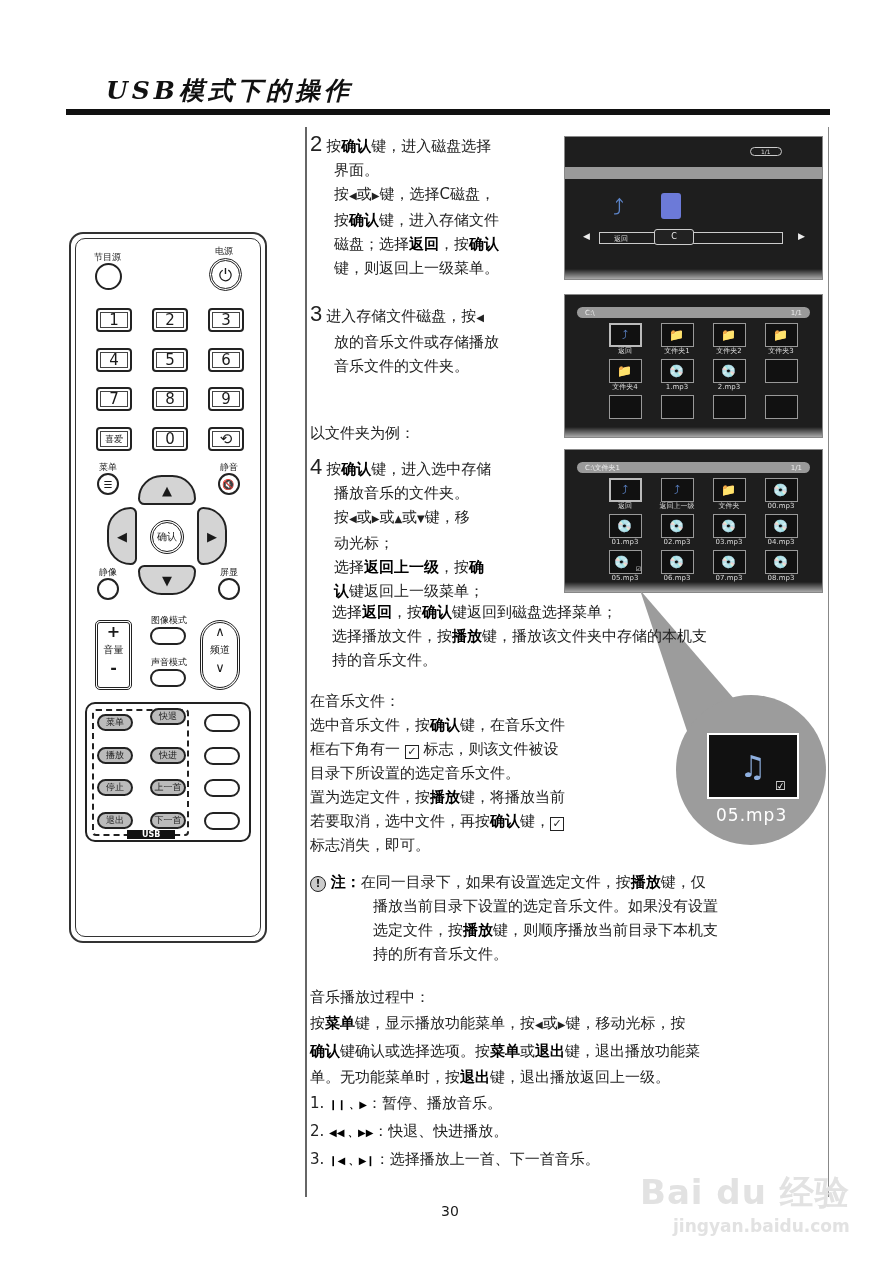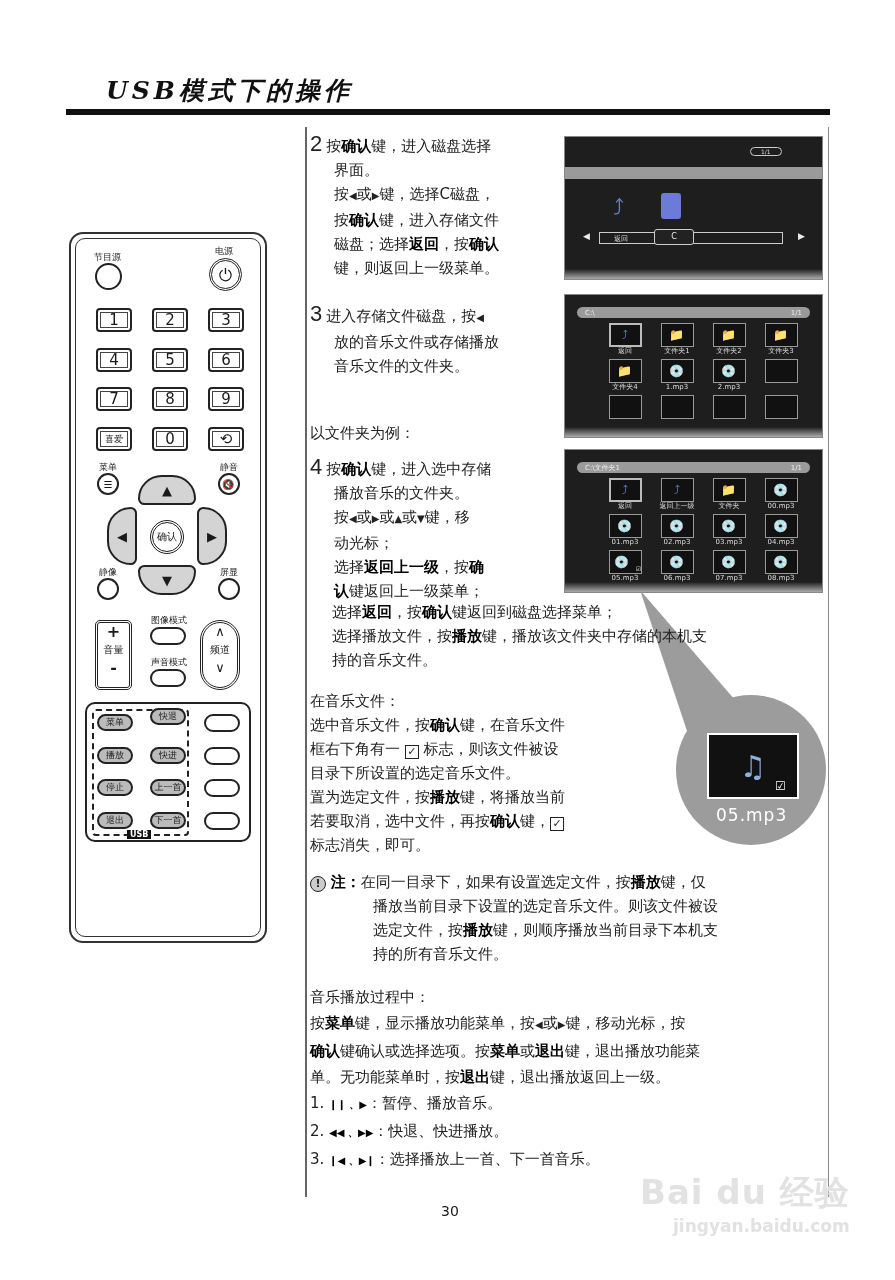--- a/index.html
+++ b/index.html
@@ -27,21 +27,21 @@
   .dpad-down { left: 68px; top: 565px; width: 58px; height: 30px; border-radius: 8px 8px 30px 30px; }
   .dpad-left { left: 37px; top: 507px; width: 30px; height: 58px; border-radius: 30px 8px 8px 30px; }
   .dpad-right { left: 127px; top: 507px; width: 30px; height: 58px; border-radius: 8px 30px 30px 8px; }
   .dpad-ok { position: absolute; left: 82px; top: 520px; width: 34px; height: 34px; border-radius: 50%; border: 3px double #222; background: #fff; display:flex; align-items:center; justify-content:center; font-size: 10px; }
   .vol { position: absolute; left: 95px; top: 620px; width: 37px; height: 70px; border: 3px double #222; border-radius: 5px; font-size: 10px; text-align: center; }
   .ch { position: absolute; left: 200px; top: 620px; width: 40px; height: 70px; border: 3px double #222; border-radius: 20px; font-size: 10px; text-align: center; }
   .pill { position: absolute; width: 36px; height: 18px; border: 2px solid #222; border-radius: 10px; background: #fff; }
   .usb-panel { position: absolute; left: 85px; top: 702px; width: 166px; height: 140px; border: 2px solid #222; border-radius: 10px; }
   .usb-dash { position: absolute; left: 92px; top: 709px; width: 97px; height: 127px; border: 2px dashed #222; border-radius: 4px; }
   .usb-btn { position: absolute; width: 36px; height: 17px; border: 2px solid #222; border-radius: 10px; background: #bbb; font-size: 9px; display:flex; align-items:center; justify-content:center; }
-  .usb-tag { position: absolute; left: 127px; top: 830px; background: #111; color: #fff; font-size: 8px; font-weight: bold; padding: 0 3px; }
+  .usb-tag { position: absolute; left: 127px; top: 830px; background: #111; color: #fff; font-size: 8px; font-weight: bold; padding: 0 15px; }
 
   
   .txt { position: absolute; font-size: 15px; line-height: 24px; color: #222; }
   .step-num { font-size: 22px; font-family: "Liberation Sans", sans-serif; margin-right: 4px; }
   b { font-weight: bold; color: #000; }
   .ind { padding-left: 24px; }
   .tri { font-size: 10px; }
 
   
   .screen { position: absolute; background: #1e1e1e; border: 1px solid #888; }
@@ -356,21 +356,21 @@
   <div>选中音乐文件，按<b>确认</b>键，在音乐文件</div>
   <div>框右下角有一 <span class="check">✓</span> 标志，则该文件被设</div>
   <div>目录下所设置的选定音乐文件。</div>
   <div>置为选定文件，按<b>播放</b>键，将播放当前</div>
   <div>若要取消，选中文件，再按<b>确认</b>键，<span class="check">✓</span></div>
   <div>标志消失，即可。</div>
 </div>
 
 <div class="txt" style="left:310px;top:870px;width:515px">
   <div><span class="note-icon">!</span> <b>注：</b>在同一目录下，如果有设置选定文件，按<b>播放</b>键，仅</div>
-  <div style="padding-left:63px">播放当前目录下设置的选定音乐文件。则该文件被设</div>
+  <div style="padding-left:63px">播放当前目录下设置的选定音乐文件。如果没有设置</div>
   <div style="padding-left:63px">选定文件，按<b>播放</b>键，则顺序播放当前目录下本机支</div>
   <div style="padding-left:63px">持的所有音乐文件。</div>
 </div>
 
 <div class="txt" style="left:310px;top:984px;width:515px;line-height:26px">
   <div>音乐播放过程中：</div>
   <div>按<b>菜单</b>键，显示播放功能菜单，按<span class="tri">◀</span>或<span class="tri">▶</span>键，移动光标，按</div>
   <div><b>确认</b>键确认或选择选项。按<b>菜单</b>或<b>退出</b>键，退出播放功能菜</div>
   <div>单。无功能菜单时，按<b>退出</b>键，退出播放返回上一级。</div>
   <div><span>1.</span> <b class="tri">❙❙ 、▶</b><span>：暂停、播放音乐。</span></div>

